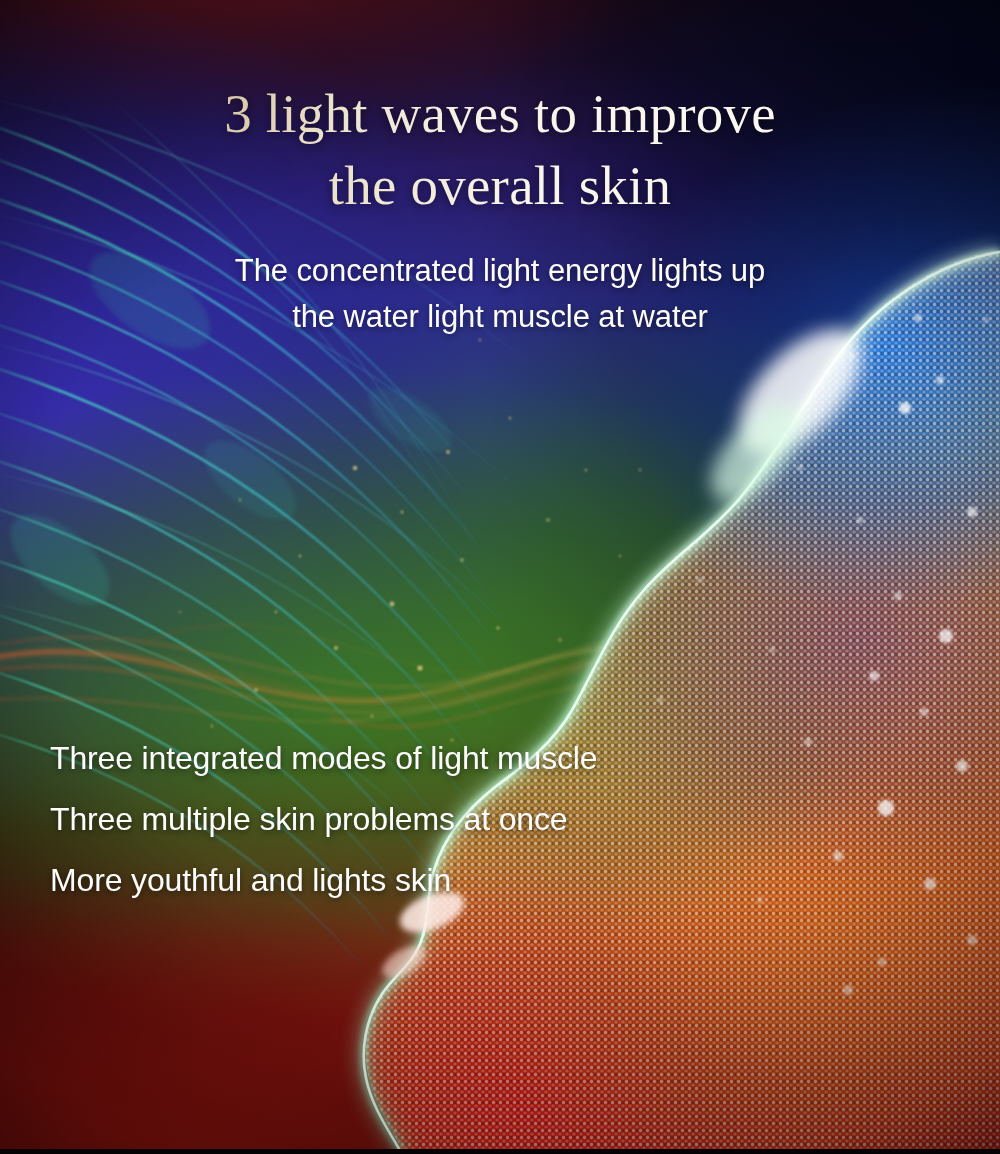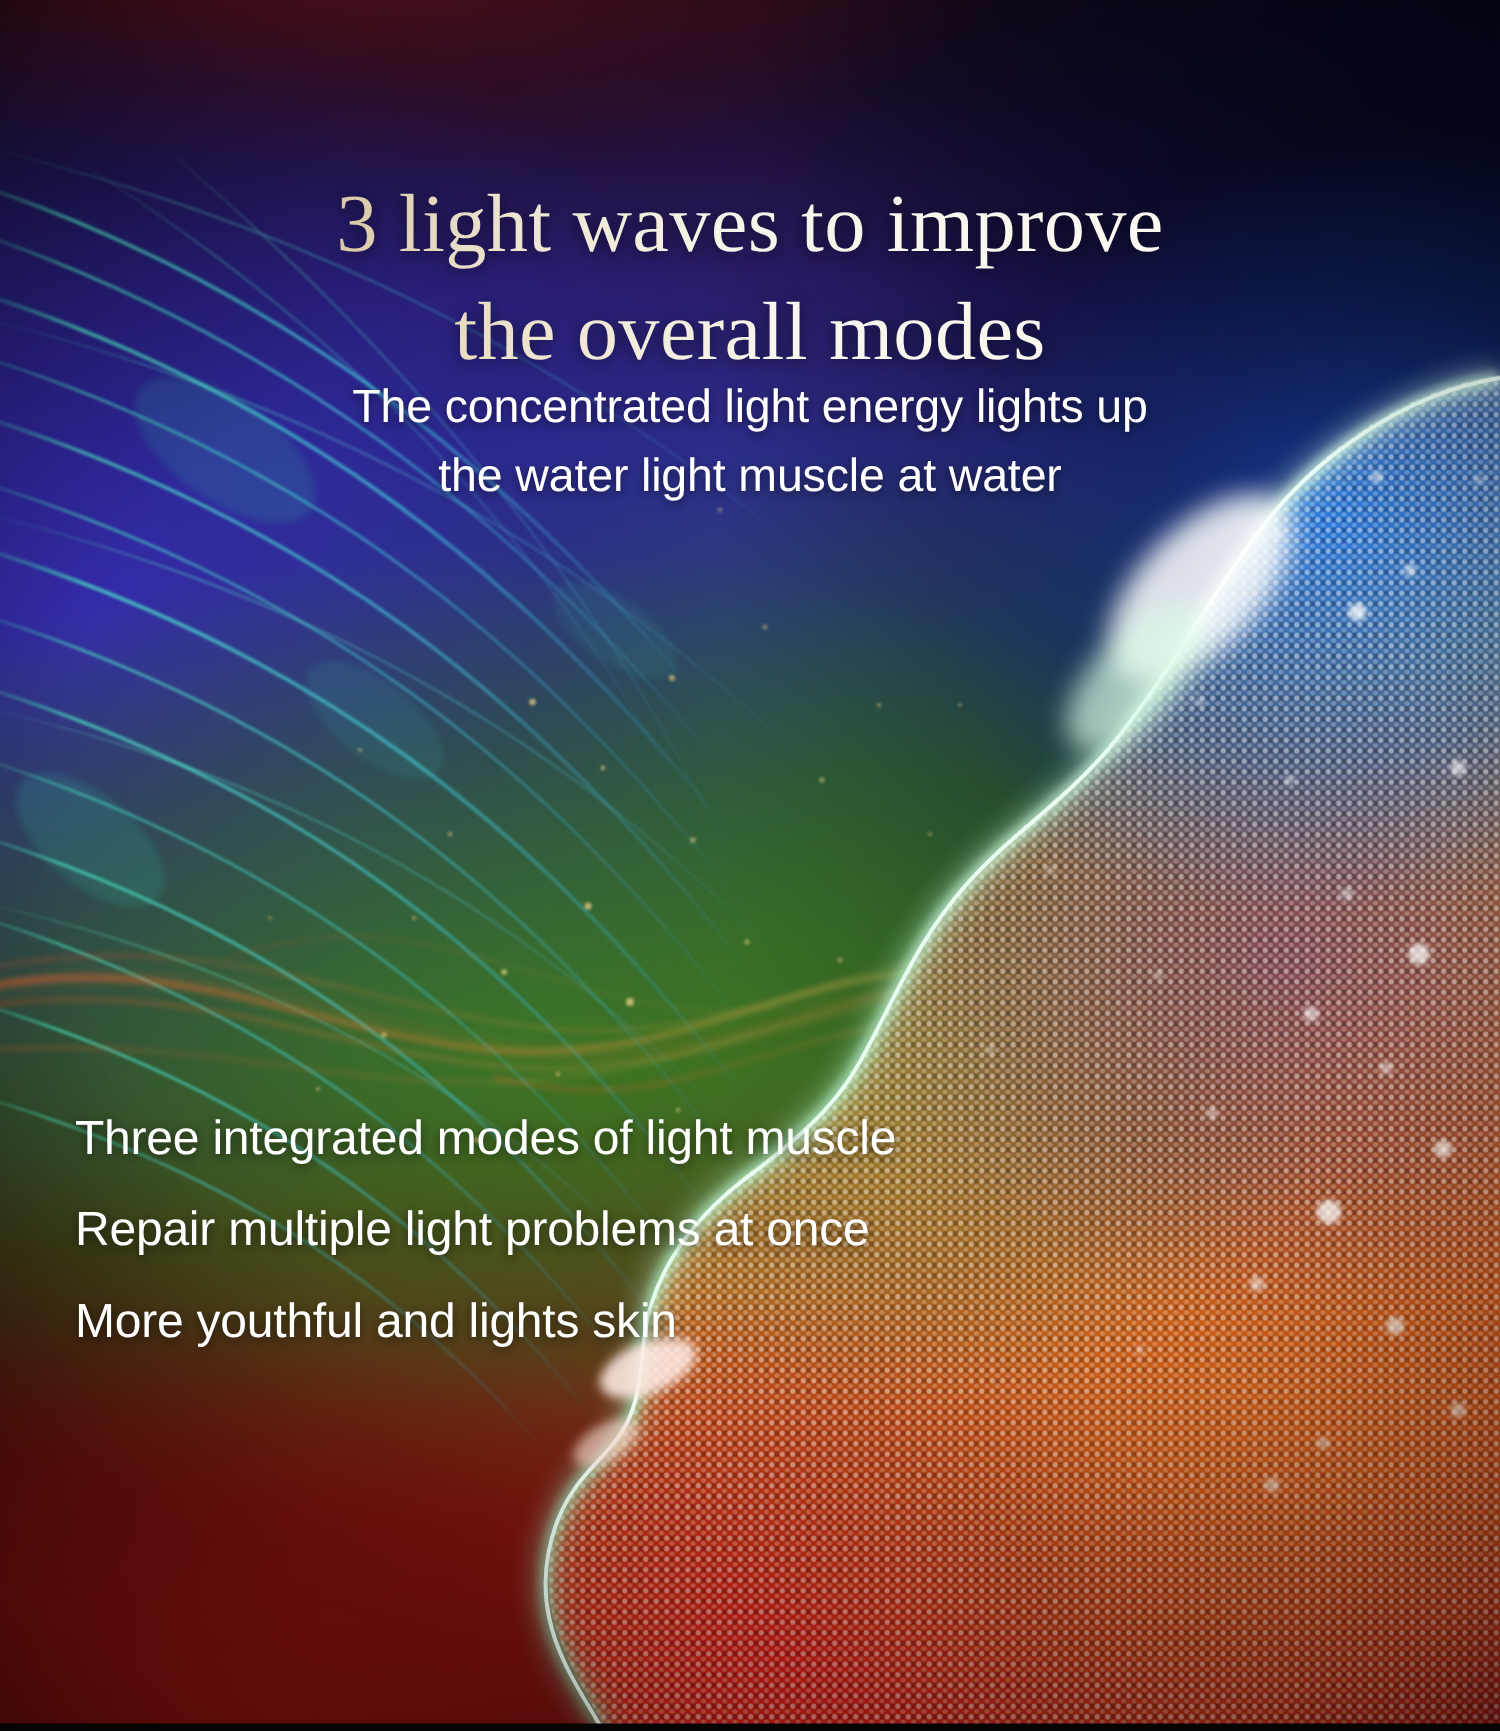--- a/index.html
+++ b/index.html
@@ -150,21 +150,20 @@
   }
 
   
   .headline{
     position:absolute;left:0;right:0;top:78px;
     text-align:center;
     font-family:"Liberation Serif","DejaVu Serif",serif;
     font-size:55px;line-height:72px;font-weight:400;
     letter-spacing:.2px;
     white-space:nowrap;
-    margin-top:35px;
   }
   .headline .ln{display:block;}
   .hl-grad{
     background:linear-gradient(100deg,
       #b9966e 0%, #c8ab82 12%, #d8c6a3 22%, #ece4d0 34%,
       #f7f3e8 48%, #fbf8f0 70%, #fdfcf7 100%);
     -webkit-background-clip:text;background-clip:text;
     color:transparent;-webkit-text-fill-color:transparent;
     filter:drop-shadow(0 2px 5px rgba(0,0,0,.55));
   }
@@ -450,28 +449,28 @@
         <circle cx="560" cy="640" r="1.7" opacity=".50"></circle>
         <circle cx="640" cy="470" r="1.4" opacity=".44"></circle>
       </g>
     </svg>
   </div>
 
   <div class="layer vignette"></div>
 
   <div class="headline">
     <span class="ln hl-grad">3 light waves to improve</span>
-    <span class="ln hl-grad2">the overall modes</span>
+    <span class="ln hl-grad2">the overall skin</span>
   </div>
 
   <div class="subtitle">
     <span class="ln">The concentrated light energy lights up</span>
     <span class="ln">the water light muscle at water</span>
   </div>
 
   <div class="bullets">
     <span class="ln">Three integrated modes of light muscle</span>
-    <span class="ln">Repair multiple light problems at once</span>
+    <span class="ln">Three multiple skin problems at once</span>
     <span class="ln">More youthful and lights skin</span>
   </div>
 
   <div class="bottom-bar"></div>
 </div>
 
 </body></html>

